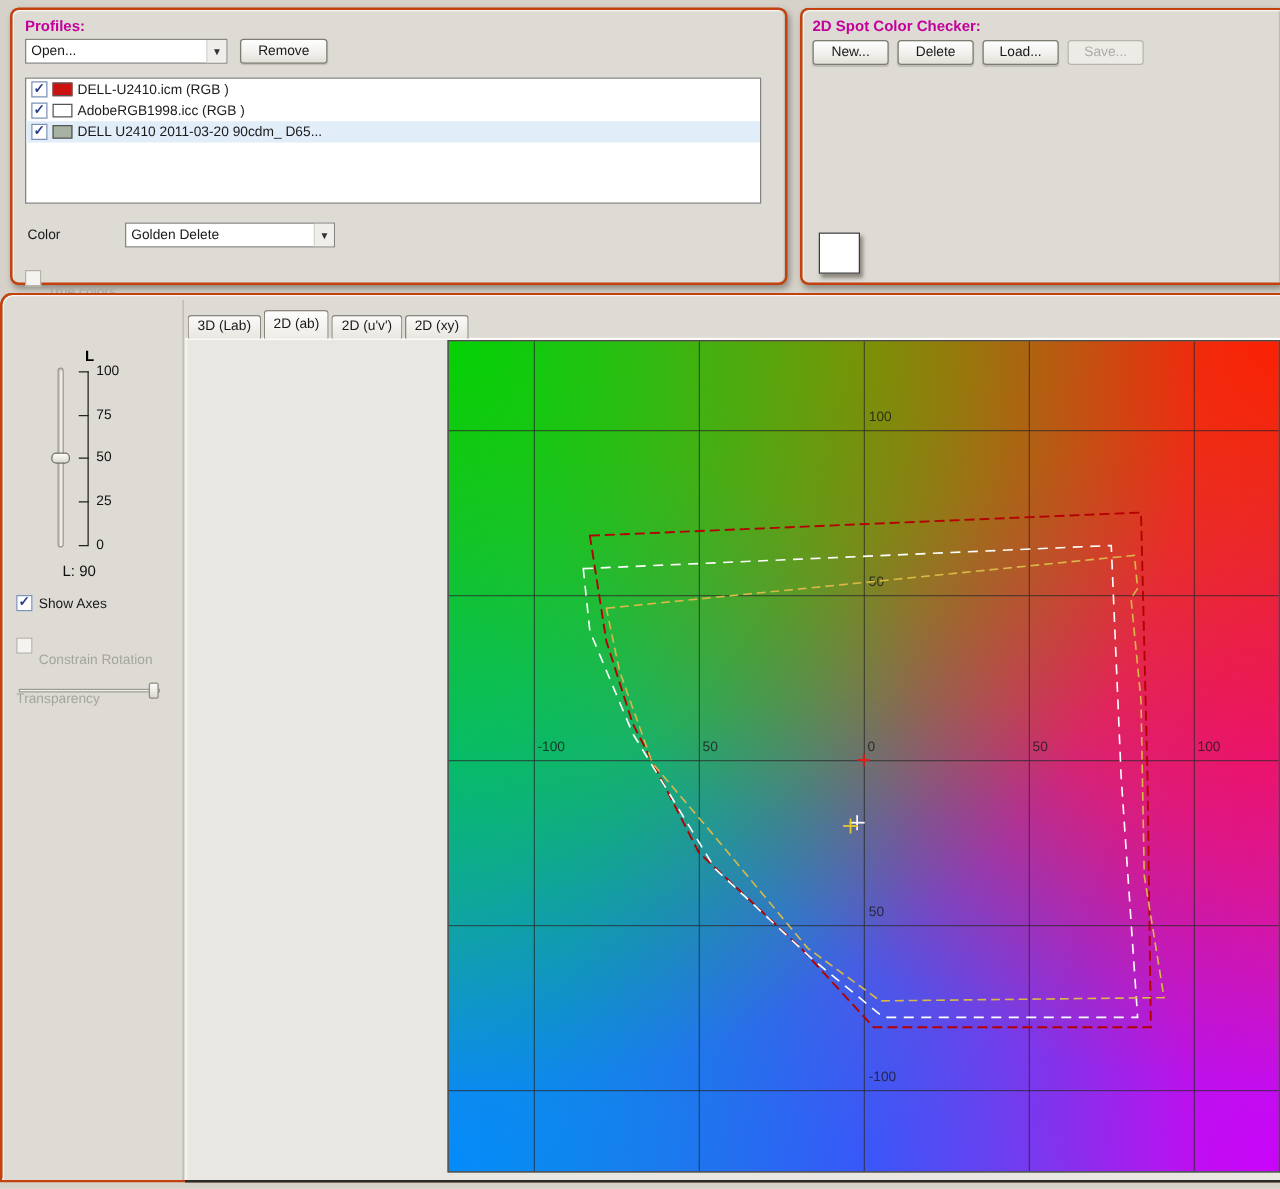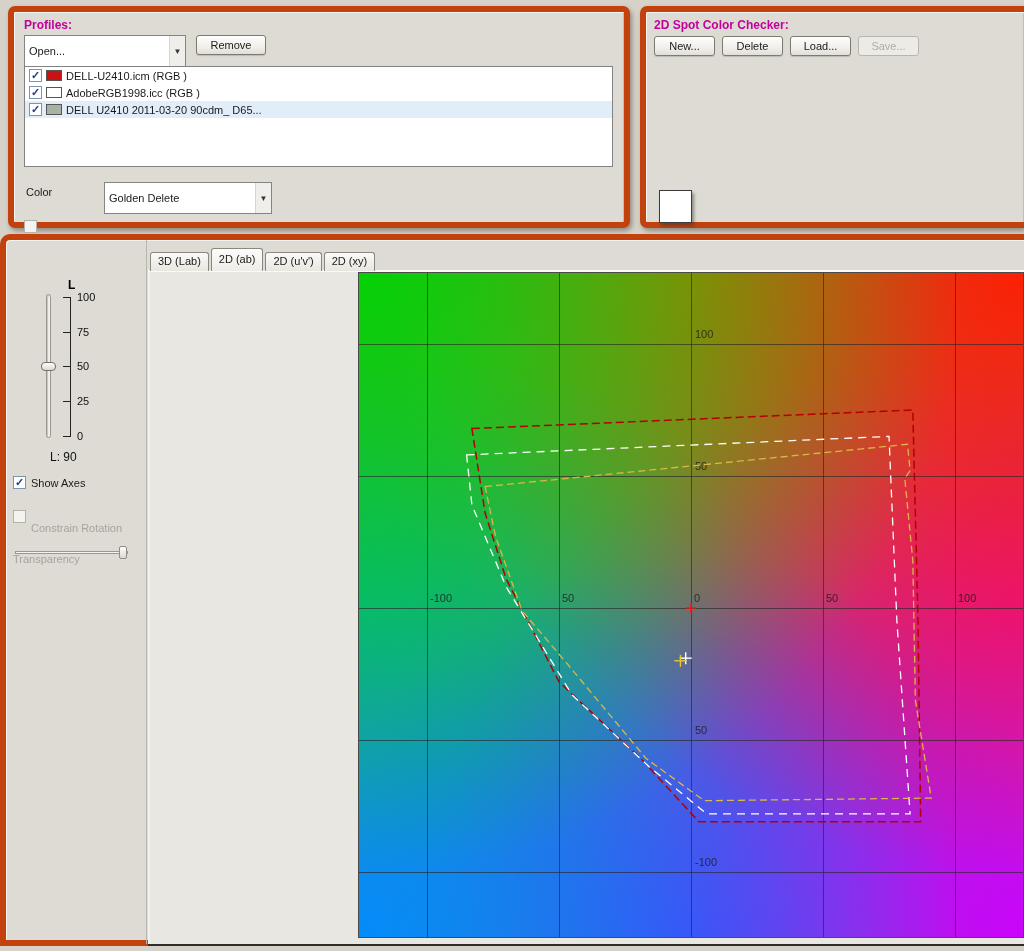--- a/index.html
+++ b/index.html
@@ -6,21 +6,21 @@
   html,body { width:1024px; height:951px; overflow:hidden; }
   body {
     font-family:"Liberation Sans", sans-serif;
     font-size:11px; color:#1a1a1a;
     background:#d6d2ca;
     position:relative;
   }
   .panel {
     position:absolute;
     background:#dedbd5;
-    border:6px solid #c2410c;
+    border:2px solid #c2410c;
     box-shadow: 2px 3px 5px rgba(60,55,45,.45), inset 1px 1px 0 #f7f6f3, inset -1px 0 0 #c2beb4;
   }
   #profiles-panel { left:8px; top:6px; width:622px; height:222px; border-radius:7px; }
   #spot-panel { left:640px; top:6px; width:384px; height:222px; border-radius:7px 0 0 7px; border-right:none; }
   #view-panel { left:0; top:234px; width:1024px; height:712px; border-radius:10px 0 0 0; border-right:none; box-shadow: inset 1px 1px 0 #f7f6f3; }
 
   .panel-title { position:absolute; font-weight:bold; font-size:12px; color:#c4009a; }
 
   
   .btn {
@@ -28,21 +28,21 @@
     border:1px solid #7b7b6f; border-radius:3px;
     background:linear-gradient(#fefefe,#f0efeb 60%,#e2dfd8);
     font-family:"Liberation Sans",sans-serif; font-size:11px; color:#1a1a1a;
     line-height:18px; cursor:default;
     box-shadow:0 1px 1px rgba(0,0,0,.15);
   }
   .btn.disabled { color:#aeaca6; border-color:#b8b5ad; background:#edebe6; box-shadow:none; }
 
   
   .dd {
-    position:absolute; height:32px; background:#fff;
+    position:absolute; height:20px; background:#fff;
     border:1px solid #848480; display:flex; align-items:center;
   }
   .dd .dd-text { flex:1; padding-left:4px; }
   .dd .dd-arrow { width:16px; height:100%; display:flex; align-items:center; justify-content:center;
     font-size:8px; color:#333; background:#f0eeea; border-left:1px solid #d8d5cf; }
 
   
   .listbox { position:absolute; background:#fff; border:1px solid #828282; }
   .lv-header { display:flex; height:18px; background:linear-gradient(#fdfdfd,#eae8e3);
     border-bottom:1px solid #d5d2ca; color:#222; }

